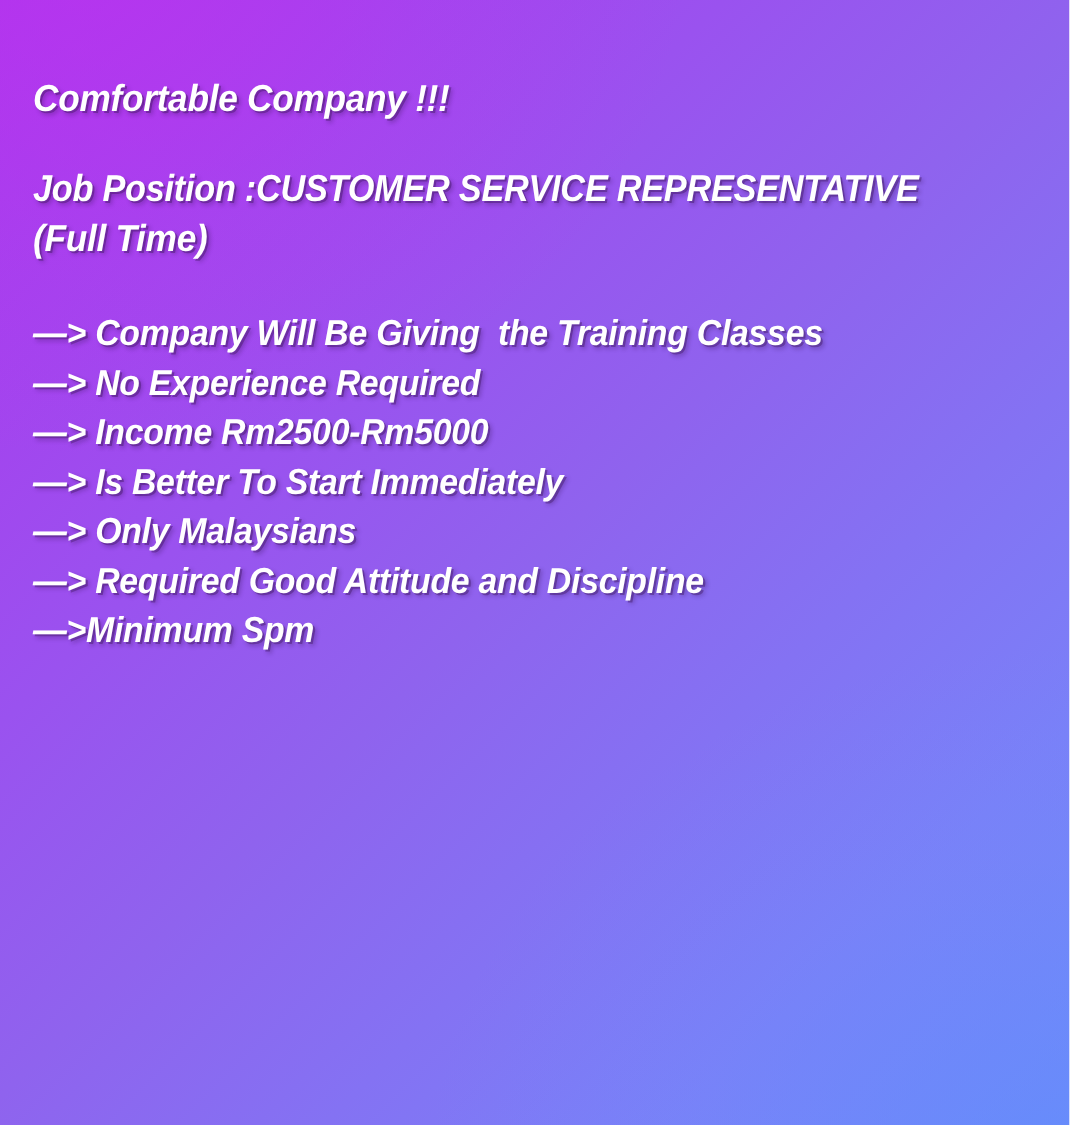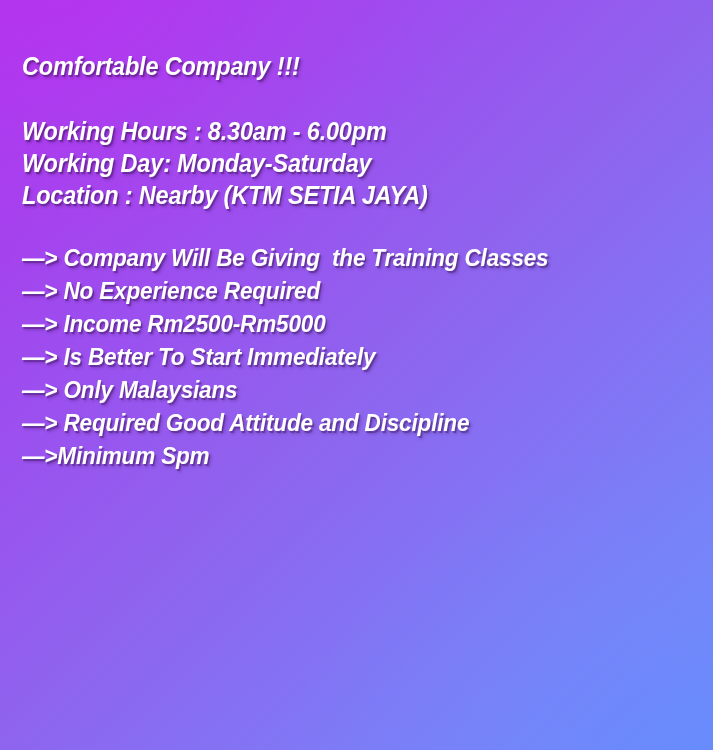--- a/index.html
+++ b/index.html
@@ -102,26 +102,25 @@
   }
 </style>
 </head>
 <body>
 
 <div id="poster">
   <div class="content">
 
     <div class="line title">Comfortable Company !!!</div>
 
+    <div>
+      <div class="line position">Job Position :CUSTOMER SERVICE REPRESENTATIVE</div>
+      <div class="line" style="font-size:25px;line-height:33px;">(Full Time)</div>
+    </div>
 
-    <div>
-      <div class="line details">Working Hours : 8.30am - 6.00pm</div>
-      <div class="line" style="font-size:25px;line-height:32px;">Working Day: Monday-Saturday</div>
-      <div class="line" style="font-size:25px;line-height:32px;">Location : Nearby (KTM SETIA JAYA)</div>
-    </div>
 
     <div>
       <div class="line bullets">—&gt; Company Will Be Giving  the Training Classes</div>
       <div class="line" style="font-size:24px;line-height:33px;">—&gt; No Experience Required</div>
       <div class="line" style="font-size:24px;line-height:33px;">—&gt; Income Rm2500-Rm5000</div>
       <div class="line" style="font-size:24px;line-height:33px;">—&gt; Is Better To Start Immediately</div>
       <div class="line" style="font-size:24px;line-height:33px;">—&gt; Only Malaysians</div>
       <div class="line" style="font-size:24px;line-height:33px;">—&gt; Required Good Attitude and Discipline</div>
       <div class="line" style="font-size:24px;line-height:33px;">—&gt;Minimum Spm</div>
     </div>

